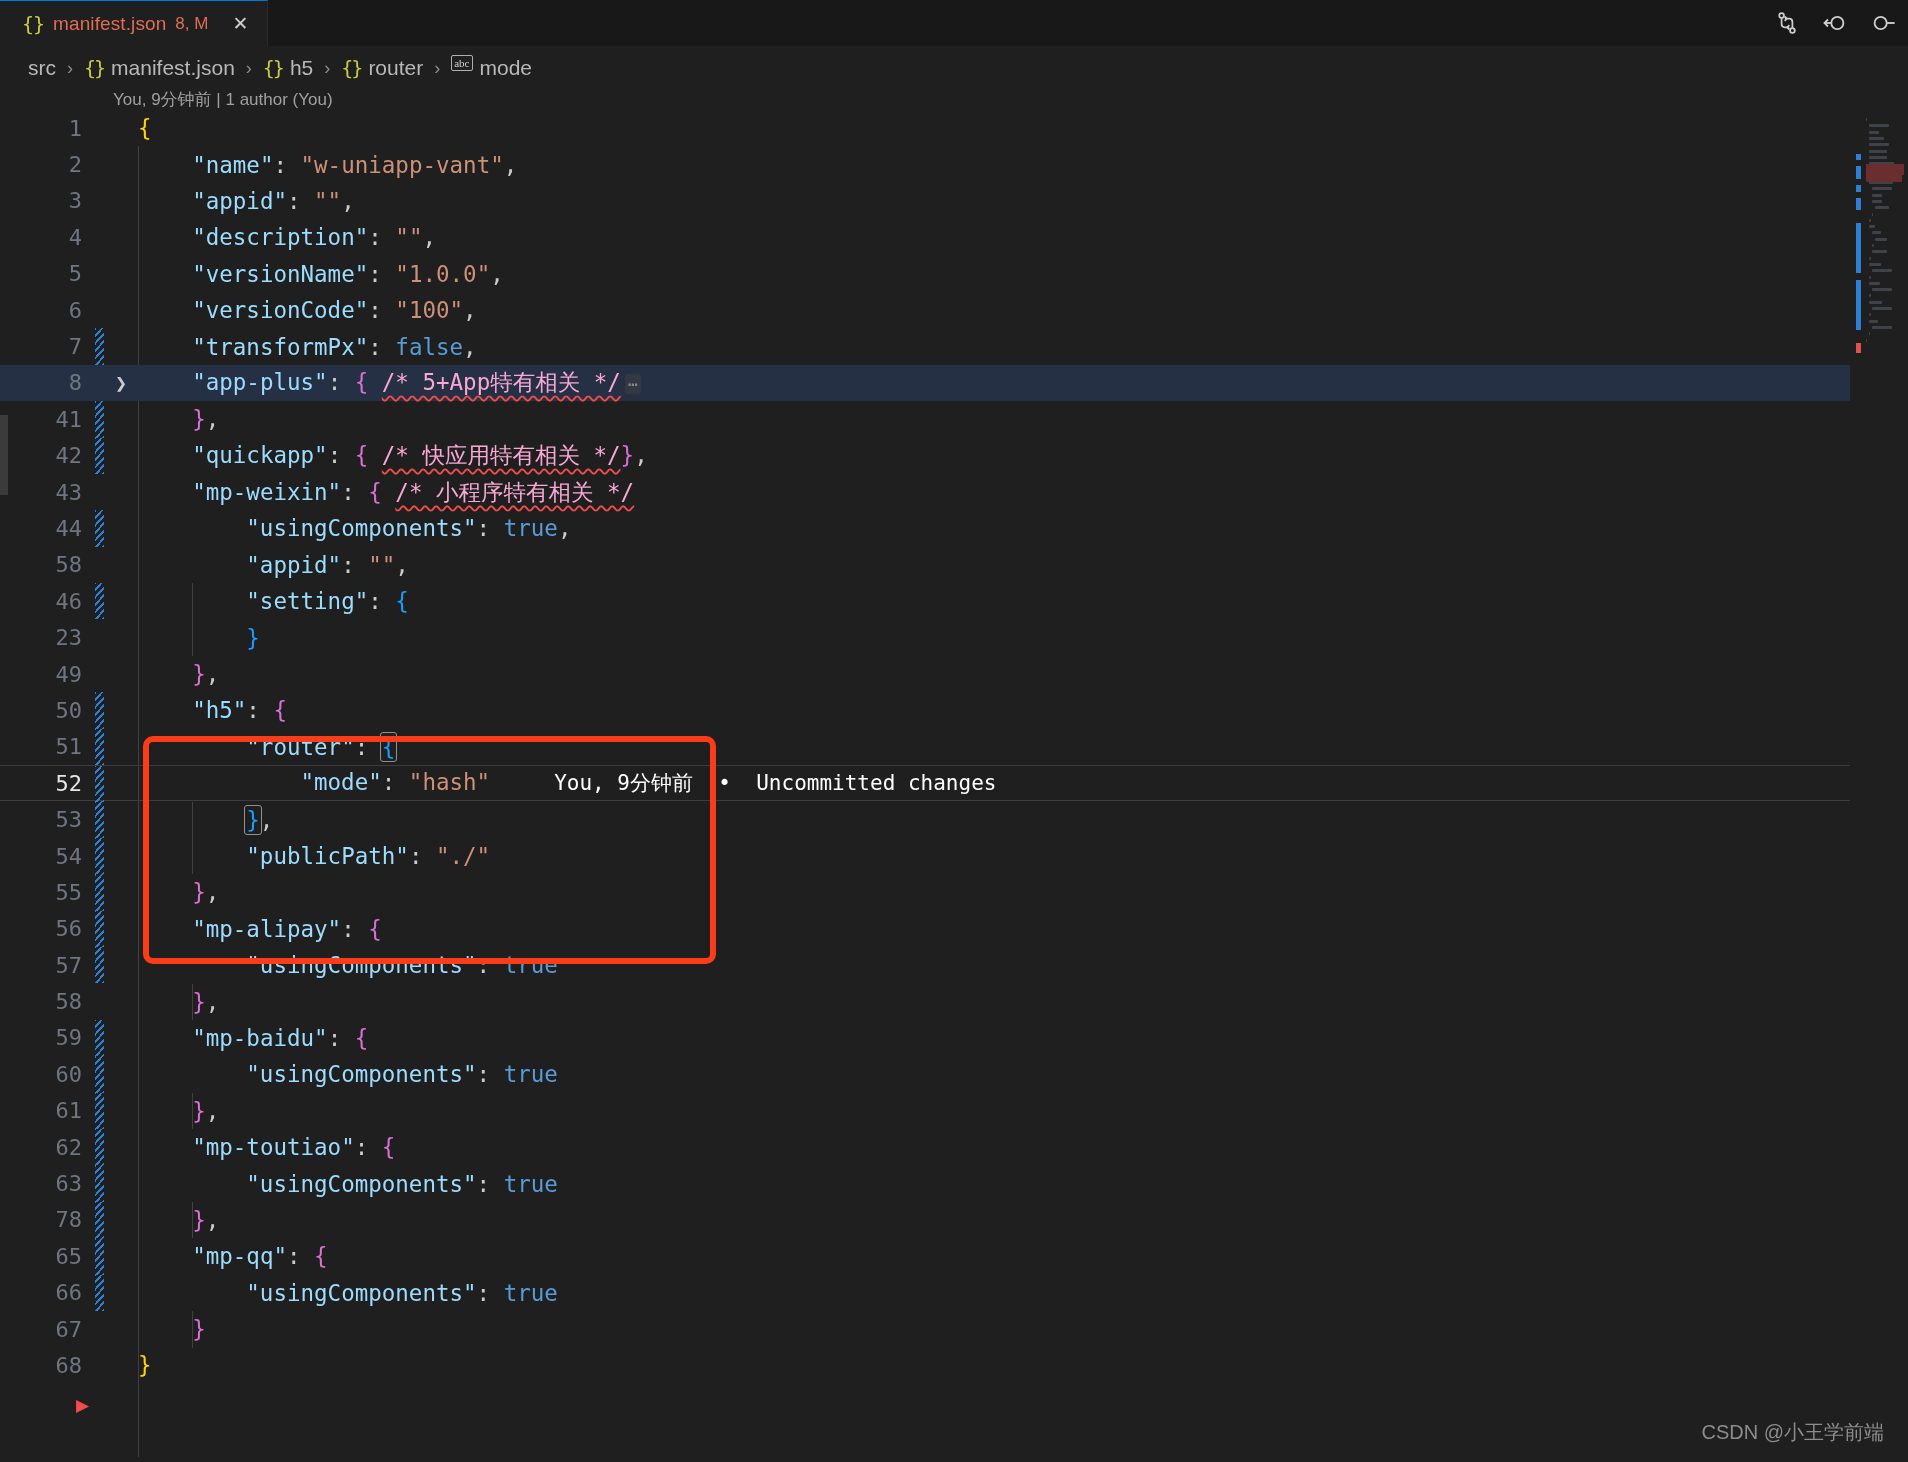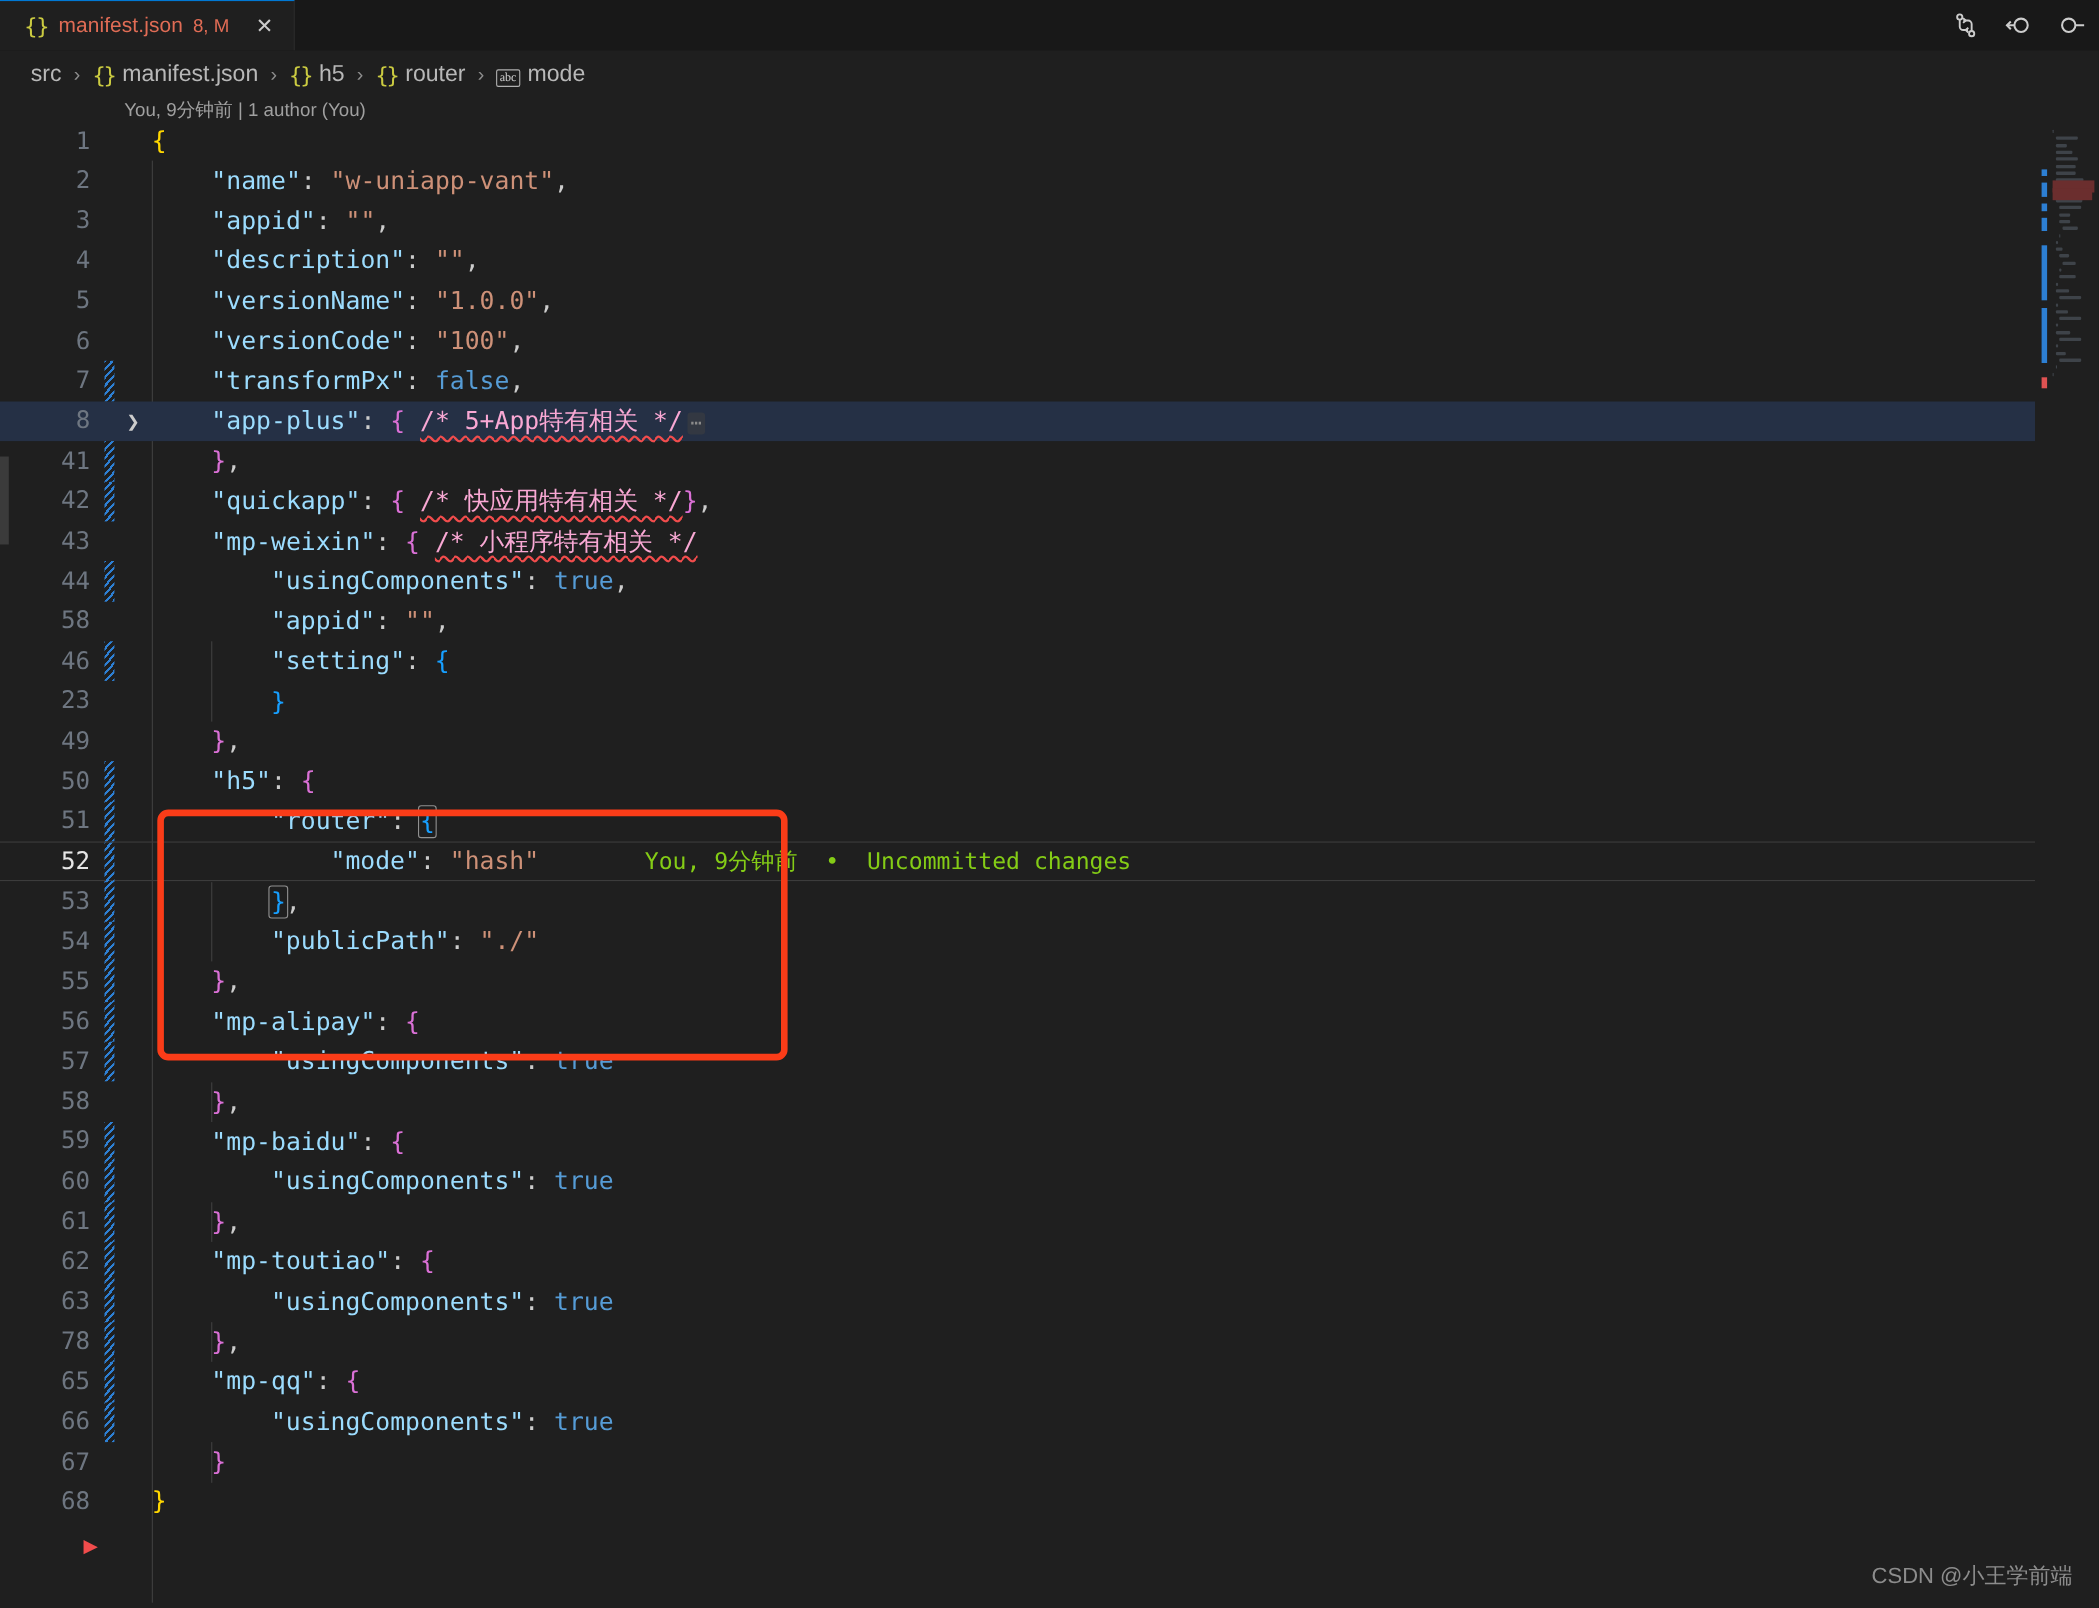--- a/index.html
+++ b/index.html
@@ -39,21 +39,21 @@
   }
   .tb-icon { width: 30px; height: 30px; display:flex; align-items:center; justify-content:center; }
 
   
   #breadcrumb {
     position: absolute; top: 46px; left: 0; width: 1908px; height: 44px;
     display: flex; align-items: center; padding-left: 28px;
     font-size: 21px; color: #a9a9a9;
     background: #1f1f1f;
   }
-  .bc-seg { display: flex; align-items: flex-end; gap: 7px; }
+  .bc-seg { display: flex; align-items: flex-start; gap: 7px; }
   .bc-sep { margin: 0 11px; color: #8e8e8e; font-size: 18px; }
   .bc-icon-json { color: #cbcb41; font-family: "DejaVu Sans Mono", monospace; letter-spacing:-2px; font-size:20px;}
   .bc-icon-abc {
     display: inline-block; border: 1.5px solid #b0b0b0; border-radius: 2px;
     font-size: 11px; line-height: 14px; padding: 0 2px; color: #d0d0d0;
     font-family: "Liberation Serif", serif; position: relative; top: -1px;
   }
   .bc-text { color: #b8b8b8; }
 
   
@@ -117,21 +117,21 @@
   .squiggle {
     text-decoration: underline wavy #f14c4c;
     text-decoration-thickness: 1.5px;
     text-underline-offset: 5px;
   }
   .fold-ellipsis {
     color: #8b8b8b; background: #333842; border-radius: 3px;
     padding: 0 3px; margin-left: 4px; font-size: 17px;
   }
   .bracket-box { outline: 1px solid #919191; outline-offset: 1px; border-radius:1px; }
-  .blame-inline { color: #84cc16; margin-left: 96px; font-size: 21px; }
+  .blame-inline { color: #ffffff; margin-left: 64px; font-size: 21px; }
 
   
   #redbox {
     position: absolute; left: 143px; top: 736px;
     width: 573px; height: 228px;
     border: 6px solid #fa3c18;
     border-radius: 10px;
     pointer-events: none;
     z-index: 30;
   }

